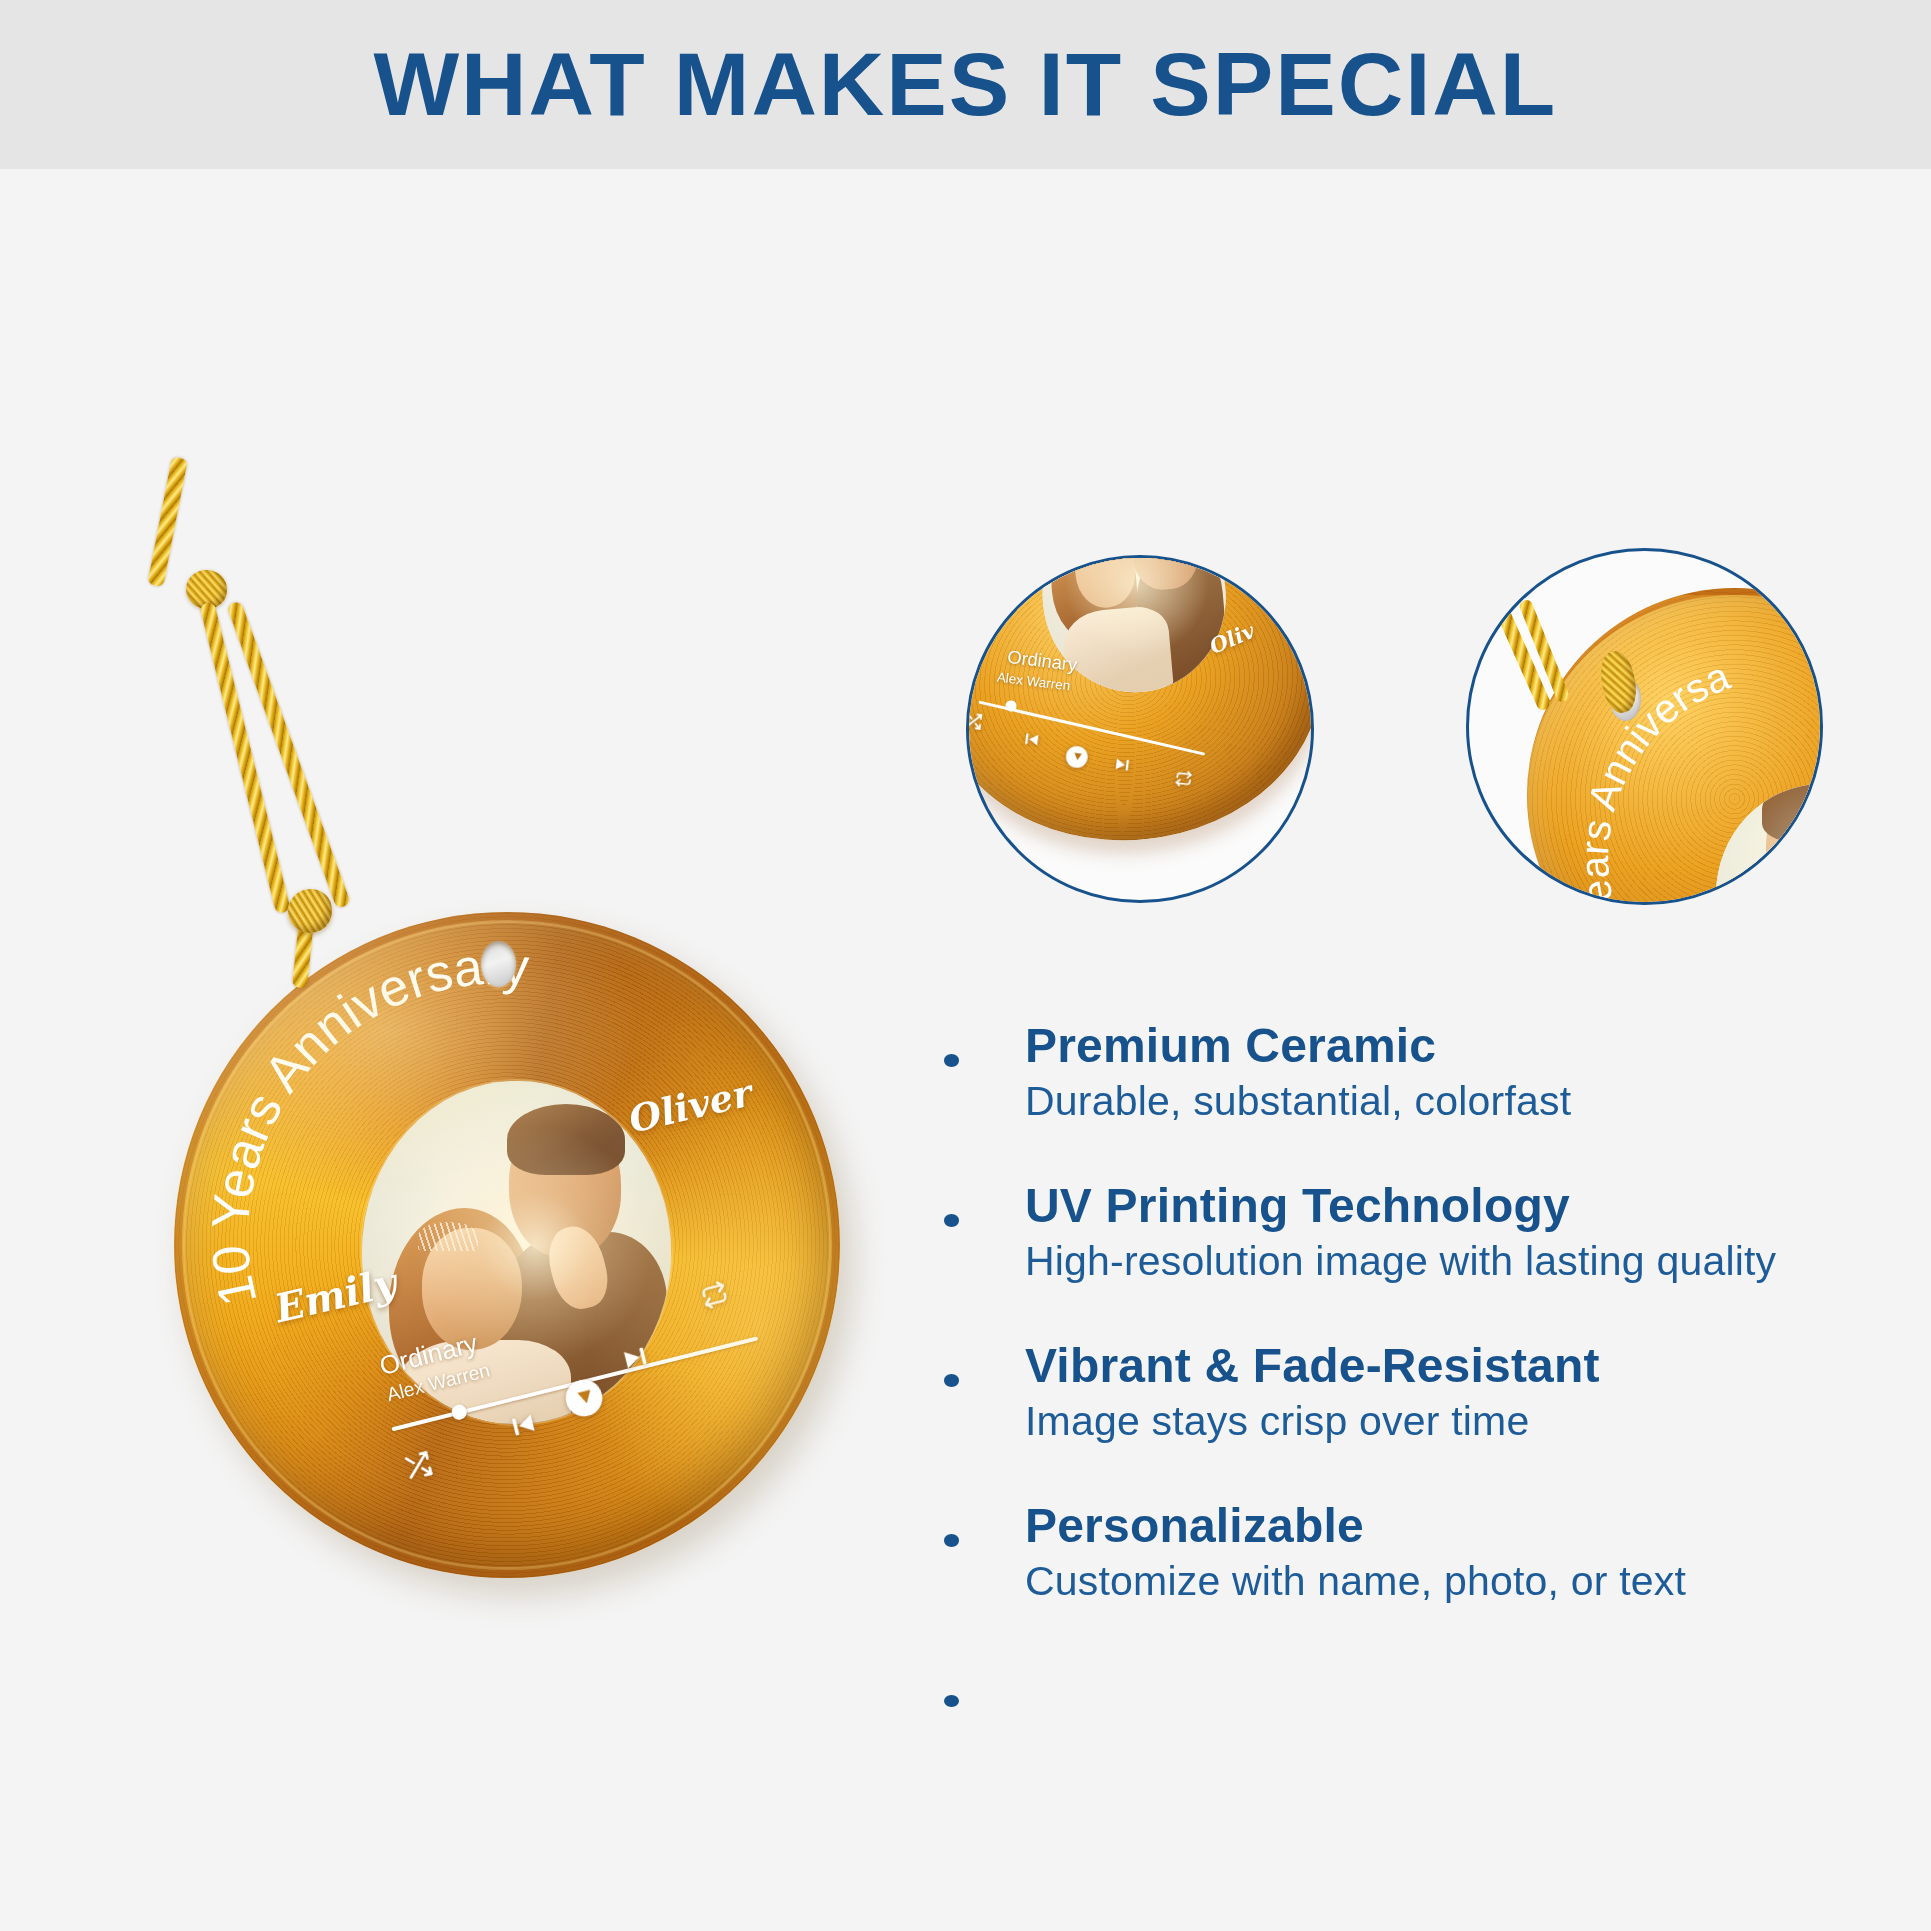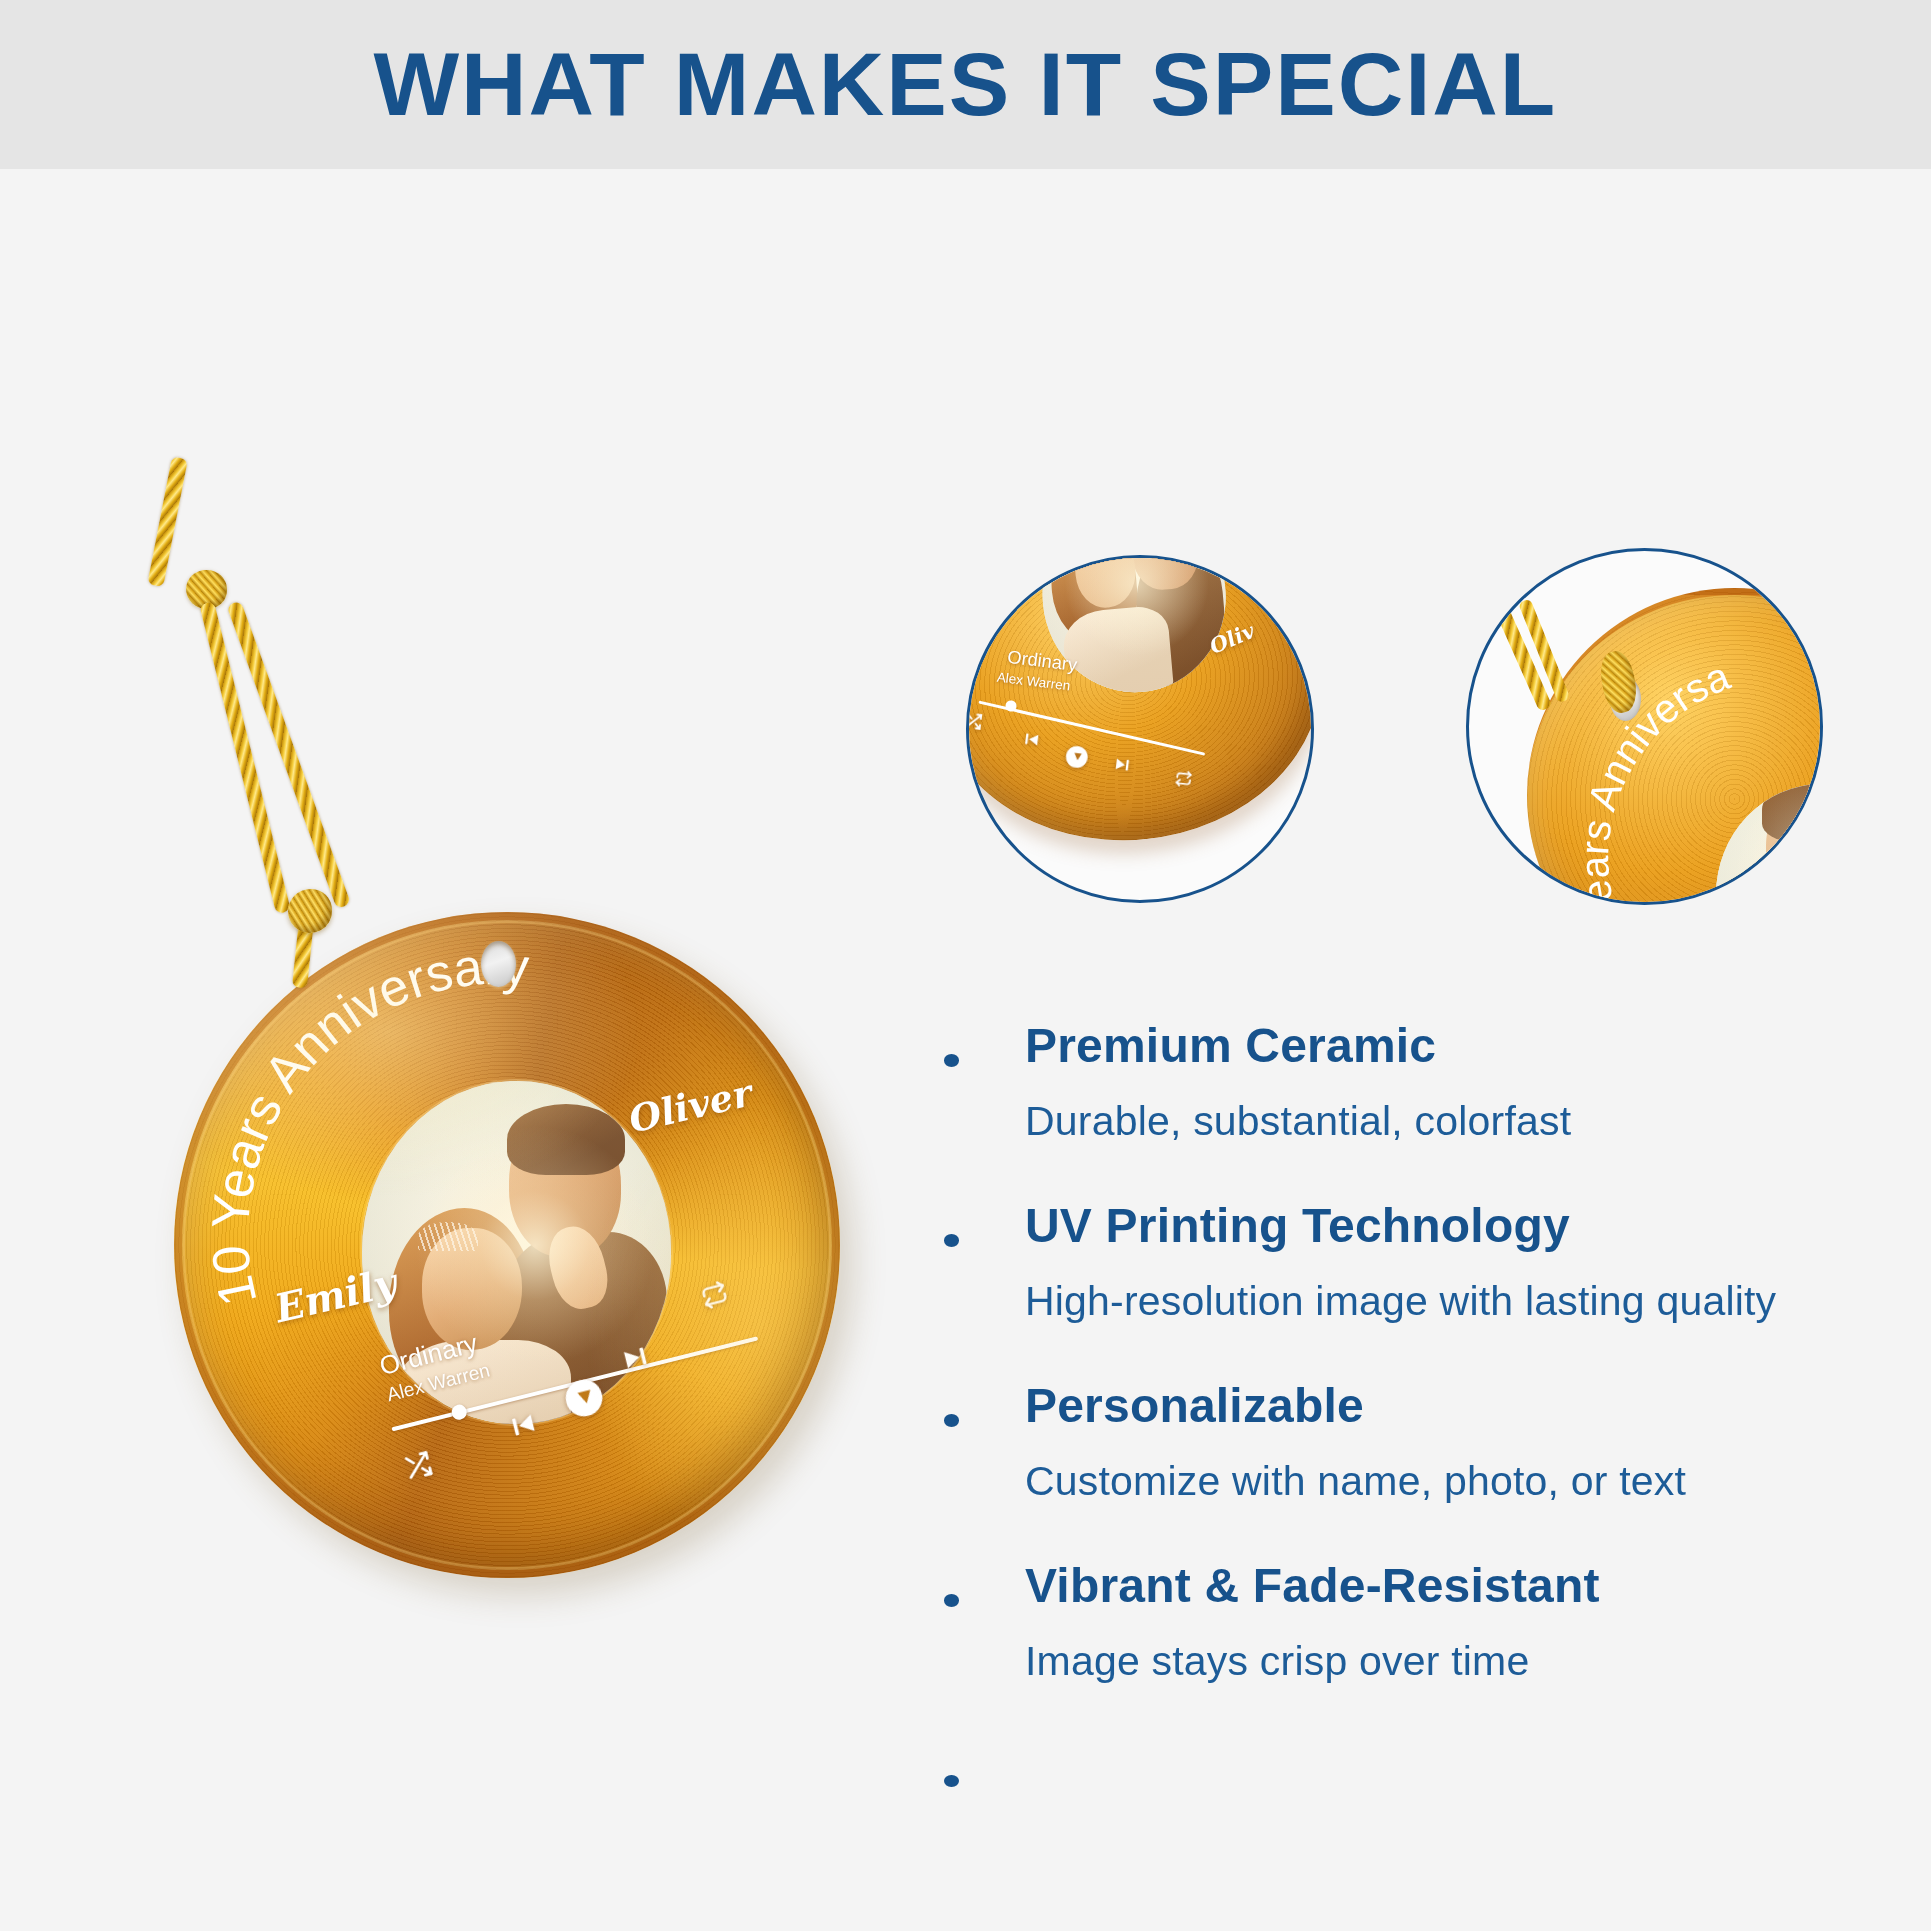--- a/index.html
+++ b/index.html
@@ -355,21 +355,21 @@
   .feature-row:last-child { margin-bottom:0; }
   .bullet {
     position:absolute; left:5.8px; top:35px; width:15.4px; height:12.6px;
     border-radius:50%; background:#17528c;
   }
   .feature-title {
     font-size:48px; font-weight:700; color:#17528c;
     line-height:1.12; letter-spacing:0.2px; white-space:nowrap;
   }
   .feature-desc {
-    margin-top:24px;
+    margin-top:4px;
     font-size:41px; font-weight:400; color:#1d5c98;
     line-height:1.18; letter-spacing:0.2px; white-space:nowrap;
   }
 </style>
 </head>
 <body>
 
 <div id="header-band">
   <div id="page-title">WHAT MAKES IT SPECIAL</div>
 </div>
@@ -559,29 +559,29 @@
     </div>
 
     <div class="feature-row">
       <span class="bullet"></span>
       <div class="feature-title">UV Printing Technology</div>
       <div class="feature-desc">High-resolution image with lasting quality</div>
     </div>
 
     <div class="feature-row">
       <span class="bullet"></span>
+      <div class="feature-title">Vibrant &amp; Fade-Resistant</div>
+      <div class="feature-desc">Image stays crisp over time</div>
+    </div>
+
+    <div class="feature-row">
+      <span class="bullet"></span>
       <div class="feature-title">Personalizable</div>
       <div class="feature-desc">Customize with name, photo, or text</div>
     </div>
 
     <div class="feature-row">
       <span class="bullet"></span>
-      <div class="feature-title">Vibrant &amp; Fade-Resistant</div>
-      <div class="feature-desc">Image stays crisp over time</div>
-    </div>
-
-    <div class="feature-row">
-      <span class="bullet"></span>
     </div>
 
   </div>
 </div>
 
 
 </body></html>

